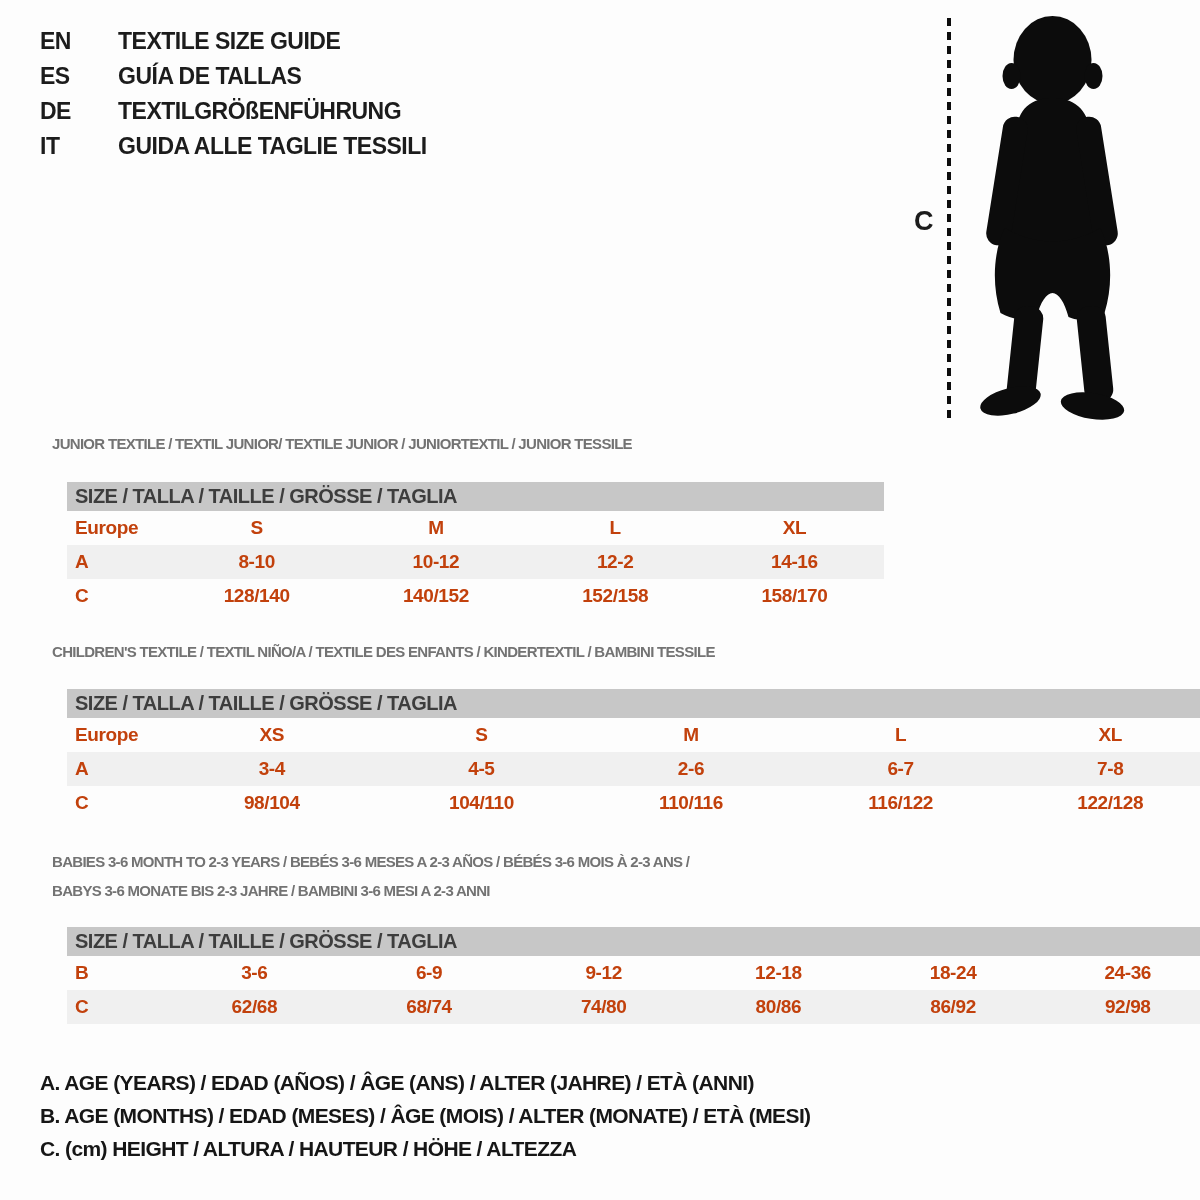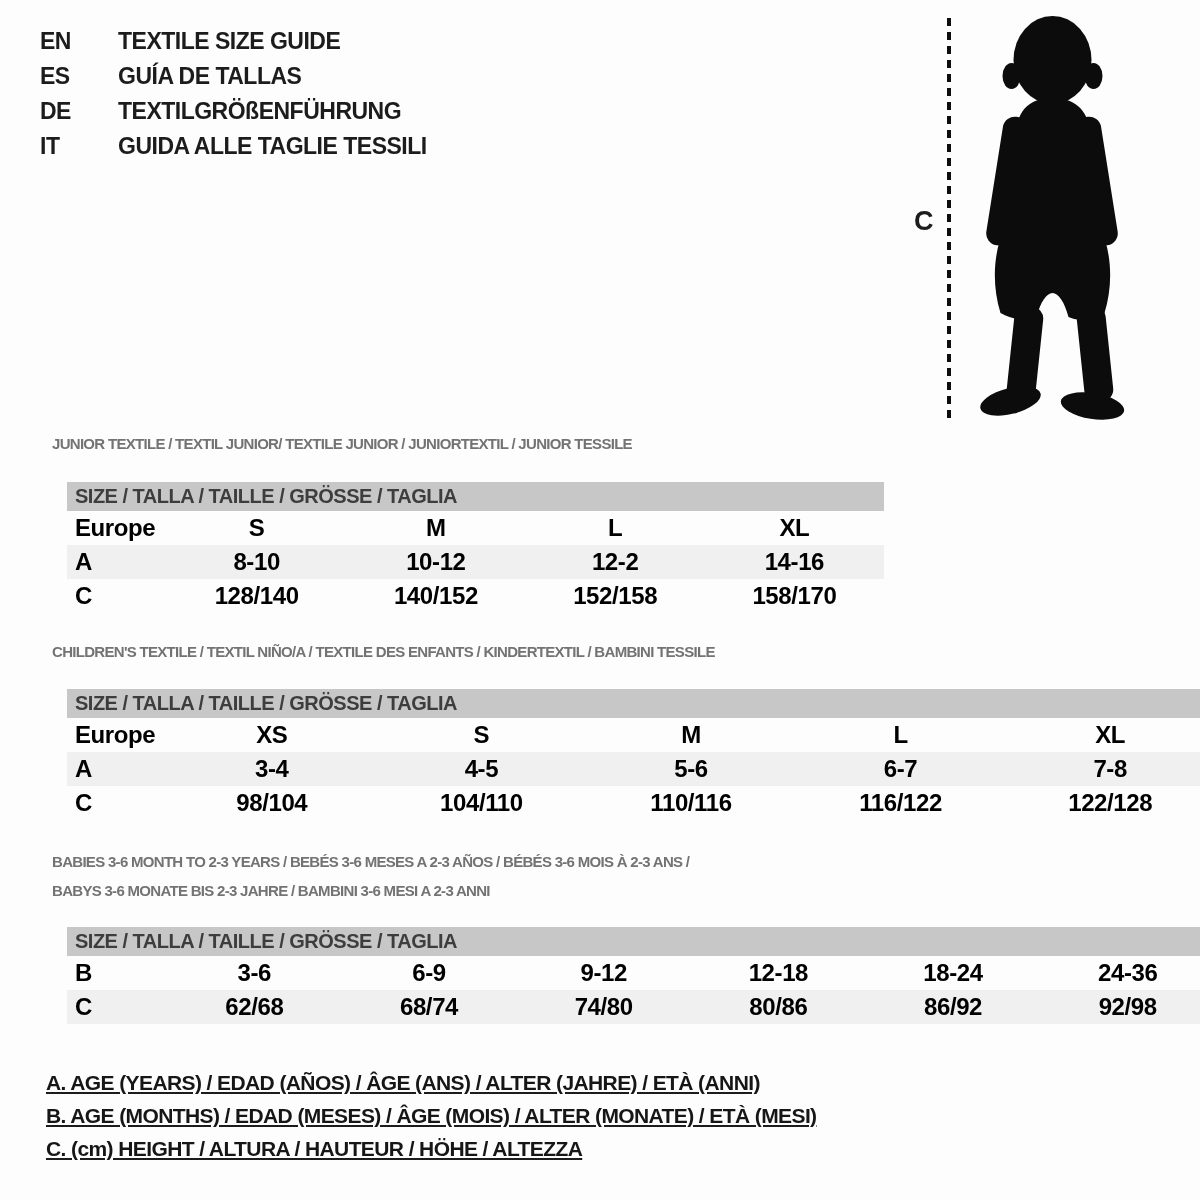--- a/index.html
+++ b/index.html
@@ -92,42 +92,41 @@
     font-size: 20px;
     letter-spacing: -0.5px;
     padding-left: 8px;
     box-sizing: border-box;
   }
   .trow {
     display: flex;
     height: 34px;
     align-items: center;
     font-weight: 700;
-    font-size: 24px;
+    font-size: 19px;
     letter-spacing: -0.4px;
-    color: #000000;
+    color: #c2410c;
   }
   .trow.shaded { background: #f0f0f0; }
   .tlabel {
     width: 100px;
     padding-left: 8px;
     box-sizing: border-box;
     text-align: left;
   }
   .tcell {
     flex: 1 1 0;
     text-align: center;
   }
 
   
   .legend-block {
     position: absolute;
-    left: 46px;
+    left: 40px;
     top: 1066px;
-    text-decoration: underline;
   }
   .legend-line {
     height: 33px;
     line-height: 33px;
     font-weight: 700;
     font-size: 21px;
     letter-spacing: -0.6px;
     white-space: nowrap;
     color: #161616;
   }
@@ -208,21 +207,21 @@
       <div class="tcell">XS</div>
       <div class="tcell">S</div>
       <div class="tcell">M</div>
       <div class="tcell">L</div>
       <div class="tcell">XL</div>
     </div>
     <div class="trow shaded">
       <div class="tlabel">A</div>
       <div class="tcell">3-4</div>
       <div class="tcell">4-5</div>
-      <div class="tcell">5-6</div>
+      <div class="tcell">2-6</div>
       <div class="tcell">6-7</div>
       <div class="tcell">7-8</div>
     </div>
     <div class="trow">
       <div class="tlabel">C</div>
       <div class="tcell">98/104</div>
       <div class="tcell">104/110</div>
       <div class="tcell">110/116</div>
       <div class="tcell">116/122</div>
       <div class="tcell">122/128</div>

